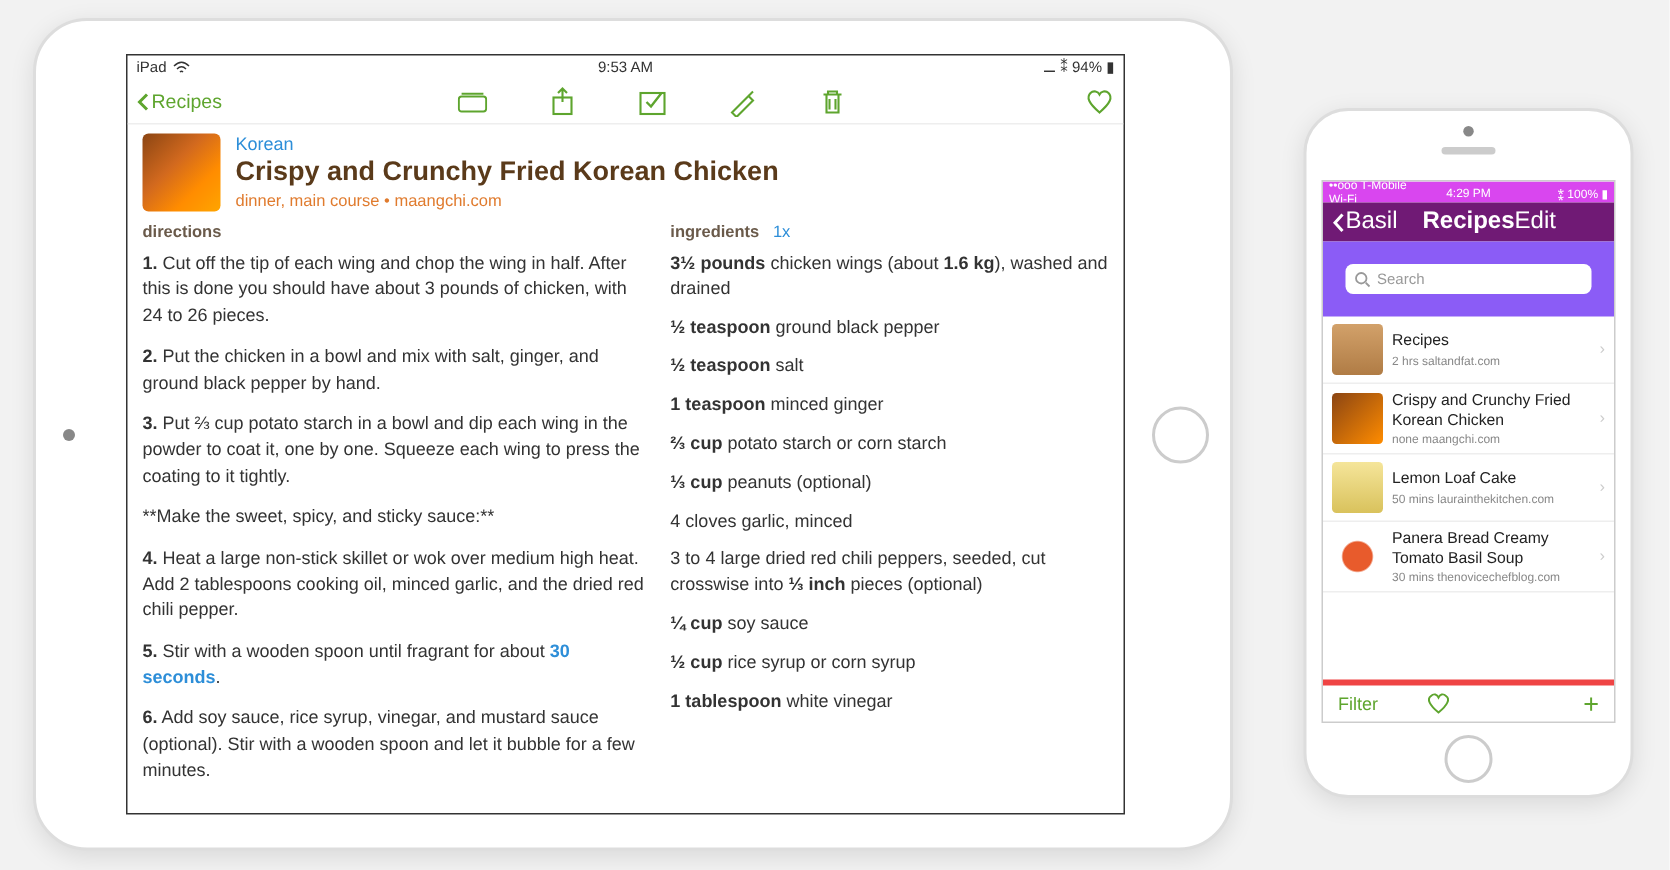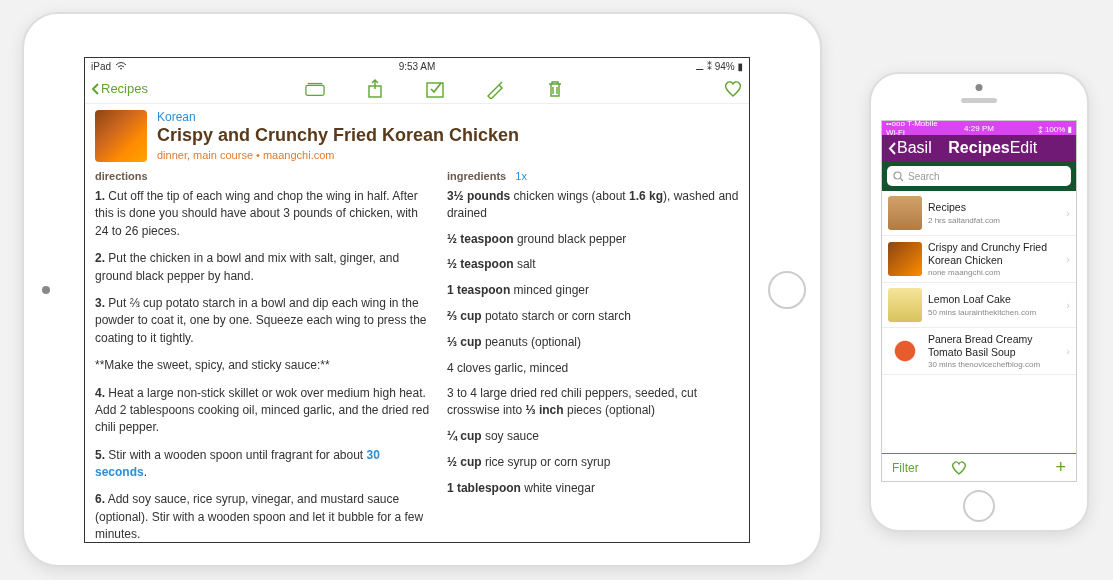--- a/index.html
+++ b/index.html
@@ -28,21 +28,21 @@
   position: absolute; left: 18px; top: 50%; transform: translateY(-50%);
   width: 8px; height: 8px; background: #888; border-radius: 50%;
 }
 .ipad-home {
   position: absolute; right: 14px; top: 50%; transform: translateY(-50%);
   width: 38px; height: 38px; border: 2px solid #ccc; border-radius: 50%;
 }
 .ipad-screen {
   position: absolute; left: 60px; top: 22px; right: 70px; bottom: 22px;
   background: #fff; border: 1px solid #333; overflow: hidden;
-  font-size: 12px; color: #333; margin-top: 21px;
+  font-size: 12px; color: #333;
 }
 
 
 .ipad-status {
   height: 16px; display: flex; align-items: center; padding: 0 6px;
   font-size: 10px; color: #333;
 }
 .ipad-status .left { flex: 1; display: flex; gap: 4px; align-items: center; }
 .ipad-status .center { flex: 1; text-align: center; }
 .ipad-status .right { flex: 1; text-align: right; }
@@ -104,21 +104,21 @@
 .iphone-status .l { flex:1; } .iphone-status .c { flex:1; text-align:center; } .iphone-status .r { flex:1; text-align: right; }
 .iphone-nav {
   height: 26px; background: #701a75; color: #fff;
   display: flex; align-items: center; padding: 0 6px; font-size: 16px;
 }
 .iphone-nav .bk { flex:1; display:flex; align-items:center; cursor:pointer;}
 .iphone-nav .ttl { flex:1; text-align:center; font-weight:600; }
 .iphone-nav .ed { flex:1; text-align:left; cursor:pointer;}
 
 .iphone-search {
-  padding: 5px; background: #14532d;
+  padding: 15px; background: #8b5cf6;
 }
 .iphone-search .box {
   background: #fff; border-radius: 5px; height: 20px;
   display: flex; align-items: center; padding: 0 6px; color: #999; font-size: 10px;
 }
 
 .iphone-list { flex: 1; overflow: hidden; }
 .iphone-row {
   display: flex; align-items: center; gap: 6px;
   padding: 5px 6px; border-bottom: 1px solid #eee; cursor:pointer;
@@ -128,21 +128,21 @@
 .iphone-row .name { font-size: 10.5px; color: #222; line-height: 1.2; }
 .iphone-row .sub { font-size: 8px; color: #888; margin-top: 2px; }
 .iphone-row .chev { color: #ccc; font-size: 11px; }
 
 .th-biscuit { background: linear-gradient(#d2a16a,#b07c45); }
 .th-chicken { background: linear-gradient(135deg,#8b4513,#ff8c00); }
 .th-lemon { background: linear-gradient(#f5e59a,#d9c25c); }
 .th-tomato { background: radial-gradient(circle,#e85b2c 40%,#fff 45%); }
 
 .iphone-toolbar {
-  height: 28px; border-top: 1px solid #ef4444;
+  height: 28px; border-top: 4px solid #ef4444;
   display: flex; align-items: center; padding: 0 10px;
   color: #5ea52e; font-size: 12px;
 }
 .iphone-toolbar .f { flex:1; cursor:pointer;}
 .iphone-toolbar .h { flex:1; text-align: center; font-size: 16px; cursor:pointer;}
 .iphone-toolbar .p { flex:1; text-align: right; font-size: 18px; cursor:pointer;}
 
 svg { display:block; }
 </style>
 </head>

